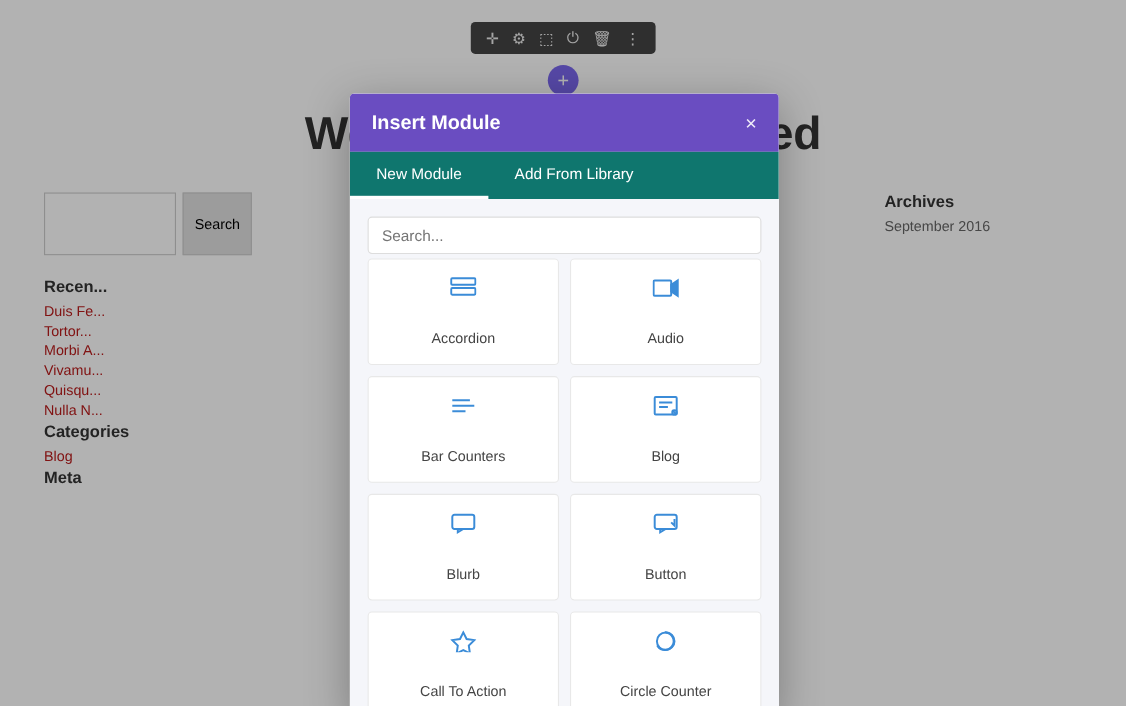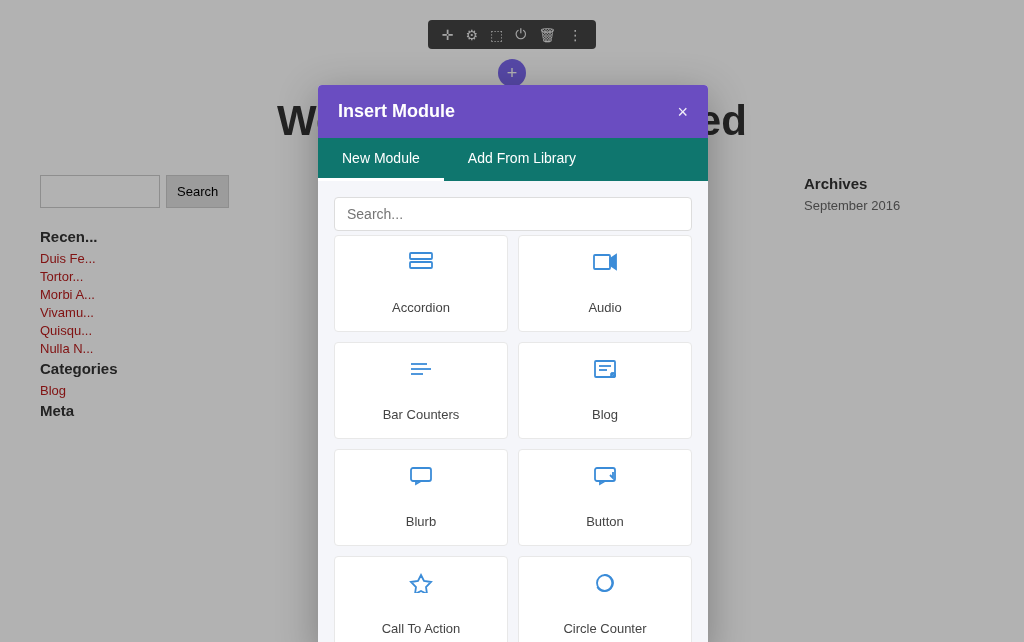--- a/index.html
+++ b/index.html
@@ -85,21 +85,21 @@
     .search-input {
       border: 1px solid #ccc;
       padding: 4px 8px;
       width: 120px;
       font-size: 13px;
     }
 
     .search-btn {
       background: #e0e0e0;
       border: 1px solid #ccc;
-      padding: 8px 10px;
+      padding: 20px 10px;
       font-size: 13px;
       cursor: pointer;
     }
 
     .sidebar-section h3 {
       font-size: 15px;
       font-weight: 600;
       color: #333;
       margin-bottom: 6px;
       margin-top: 4px;

